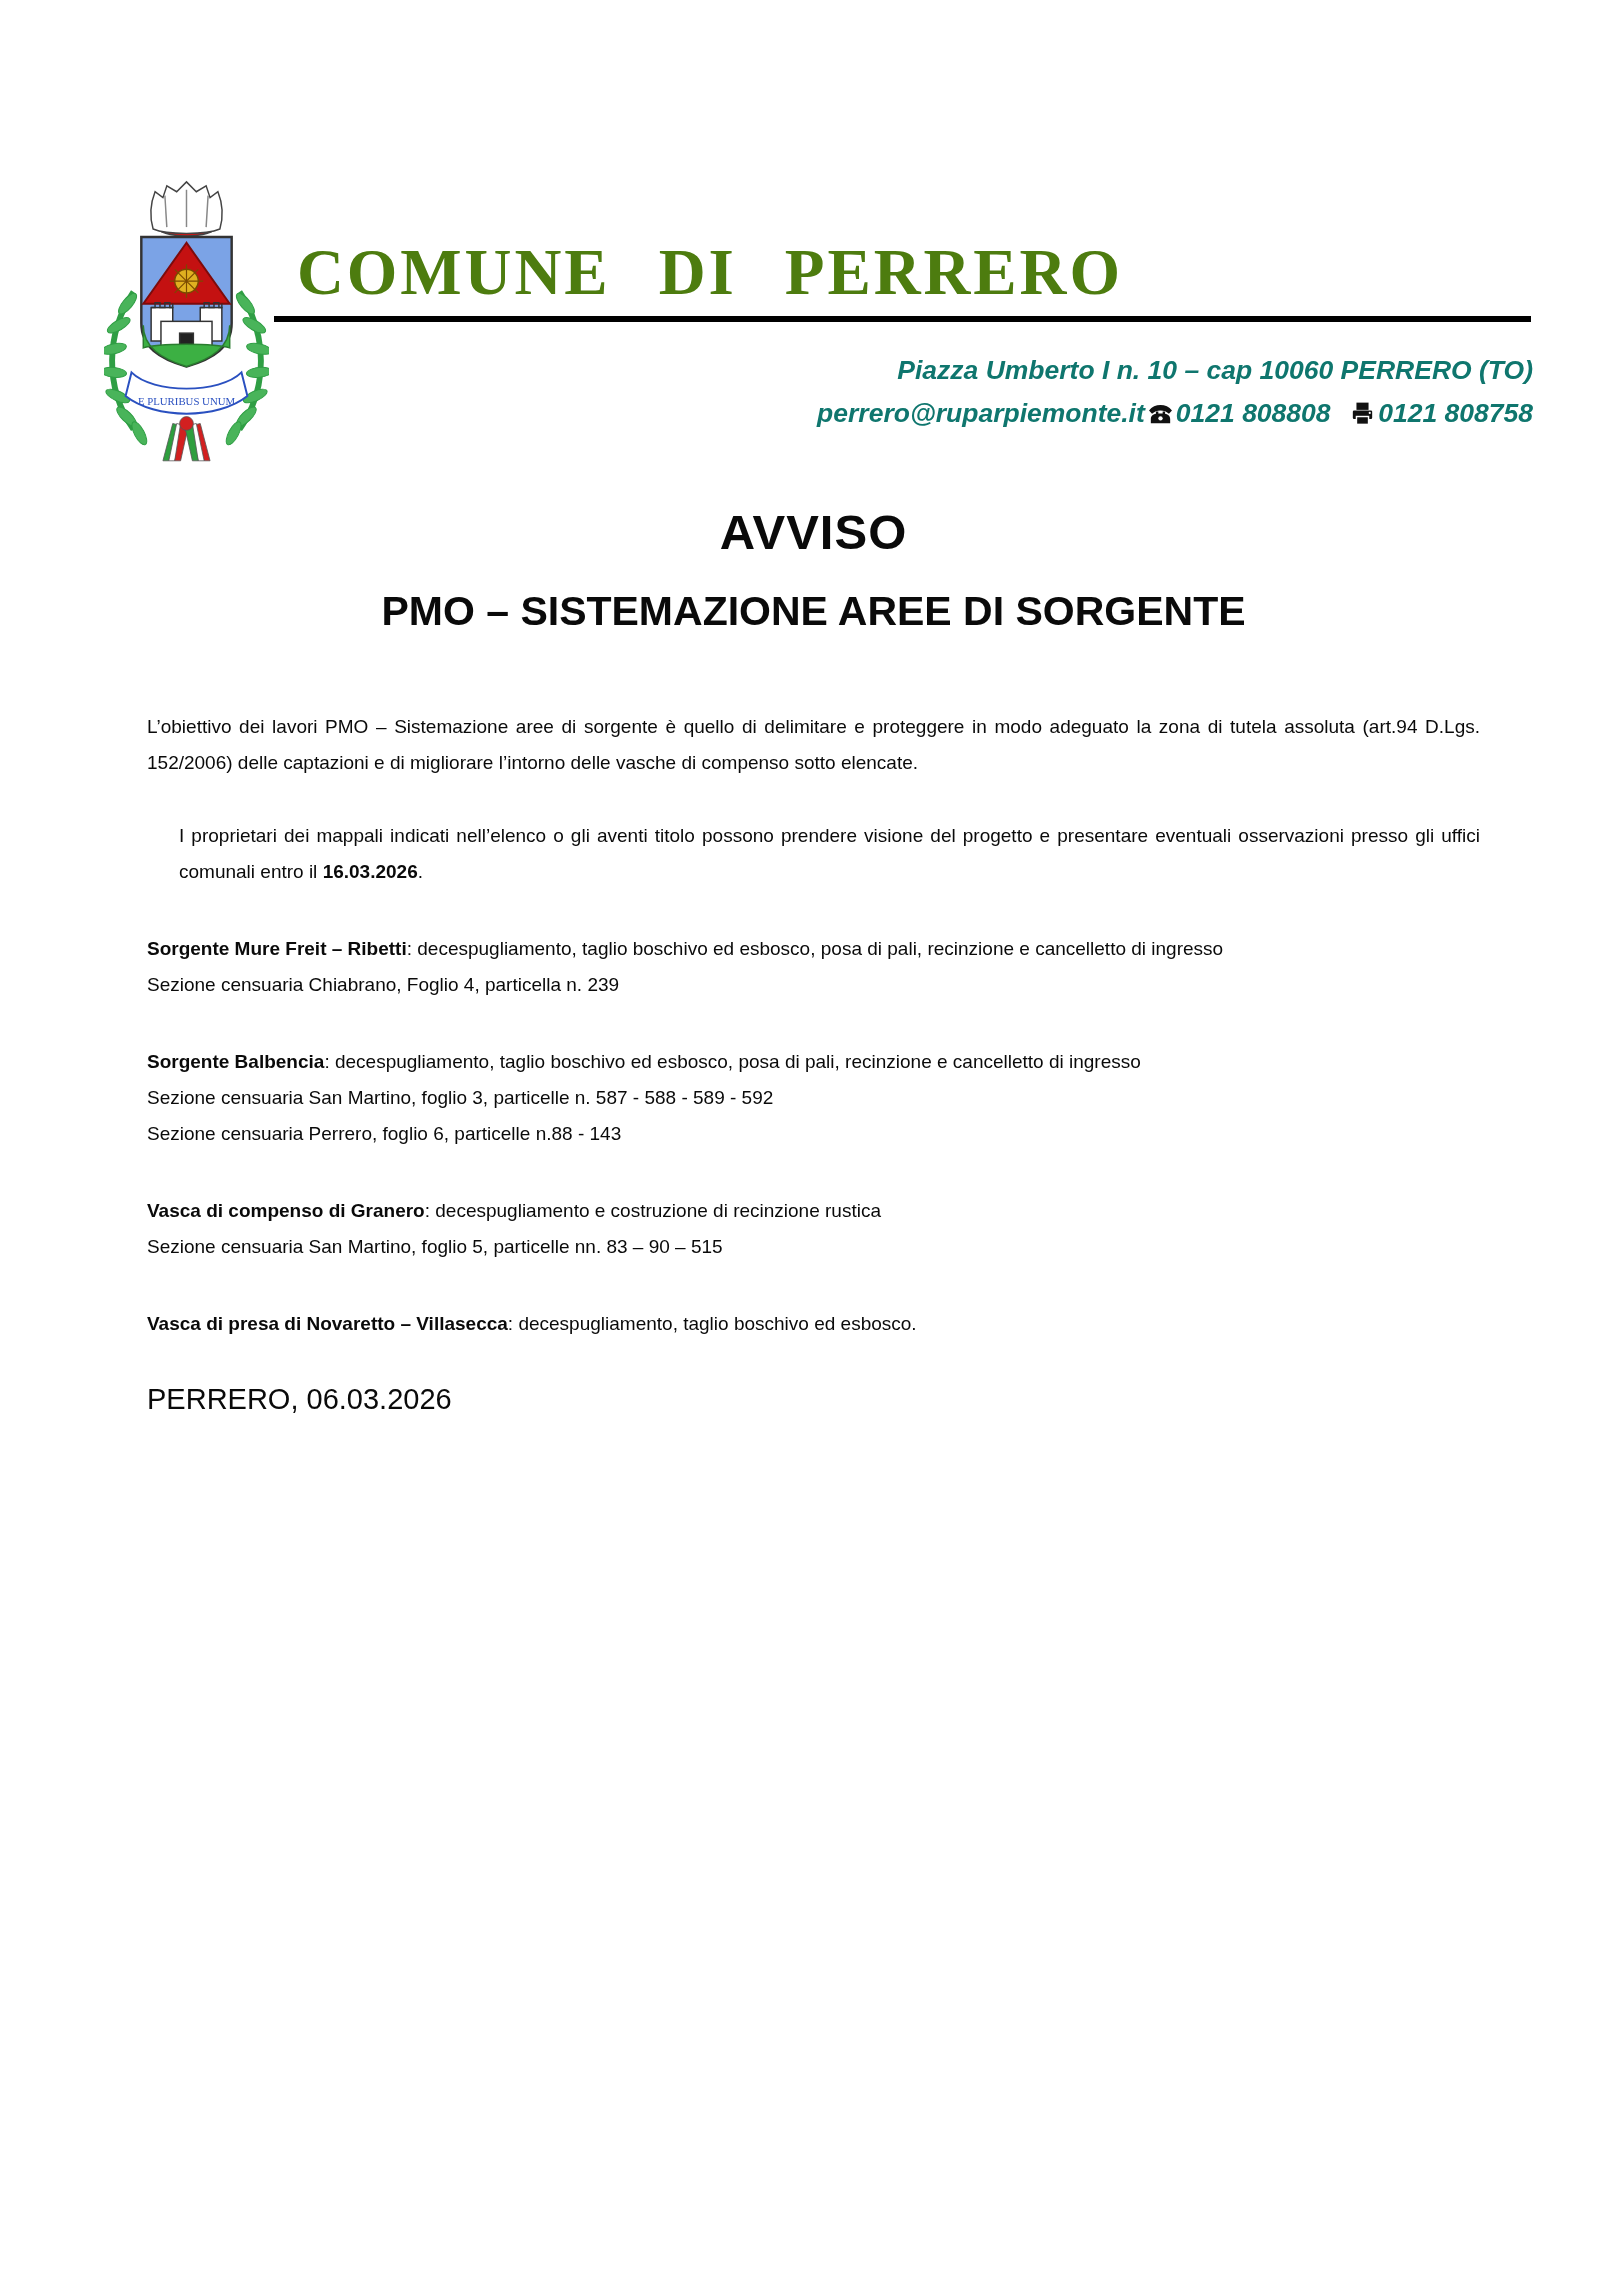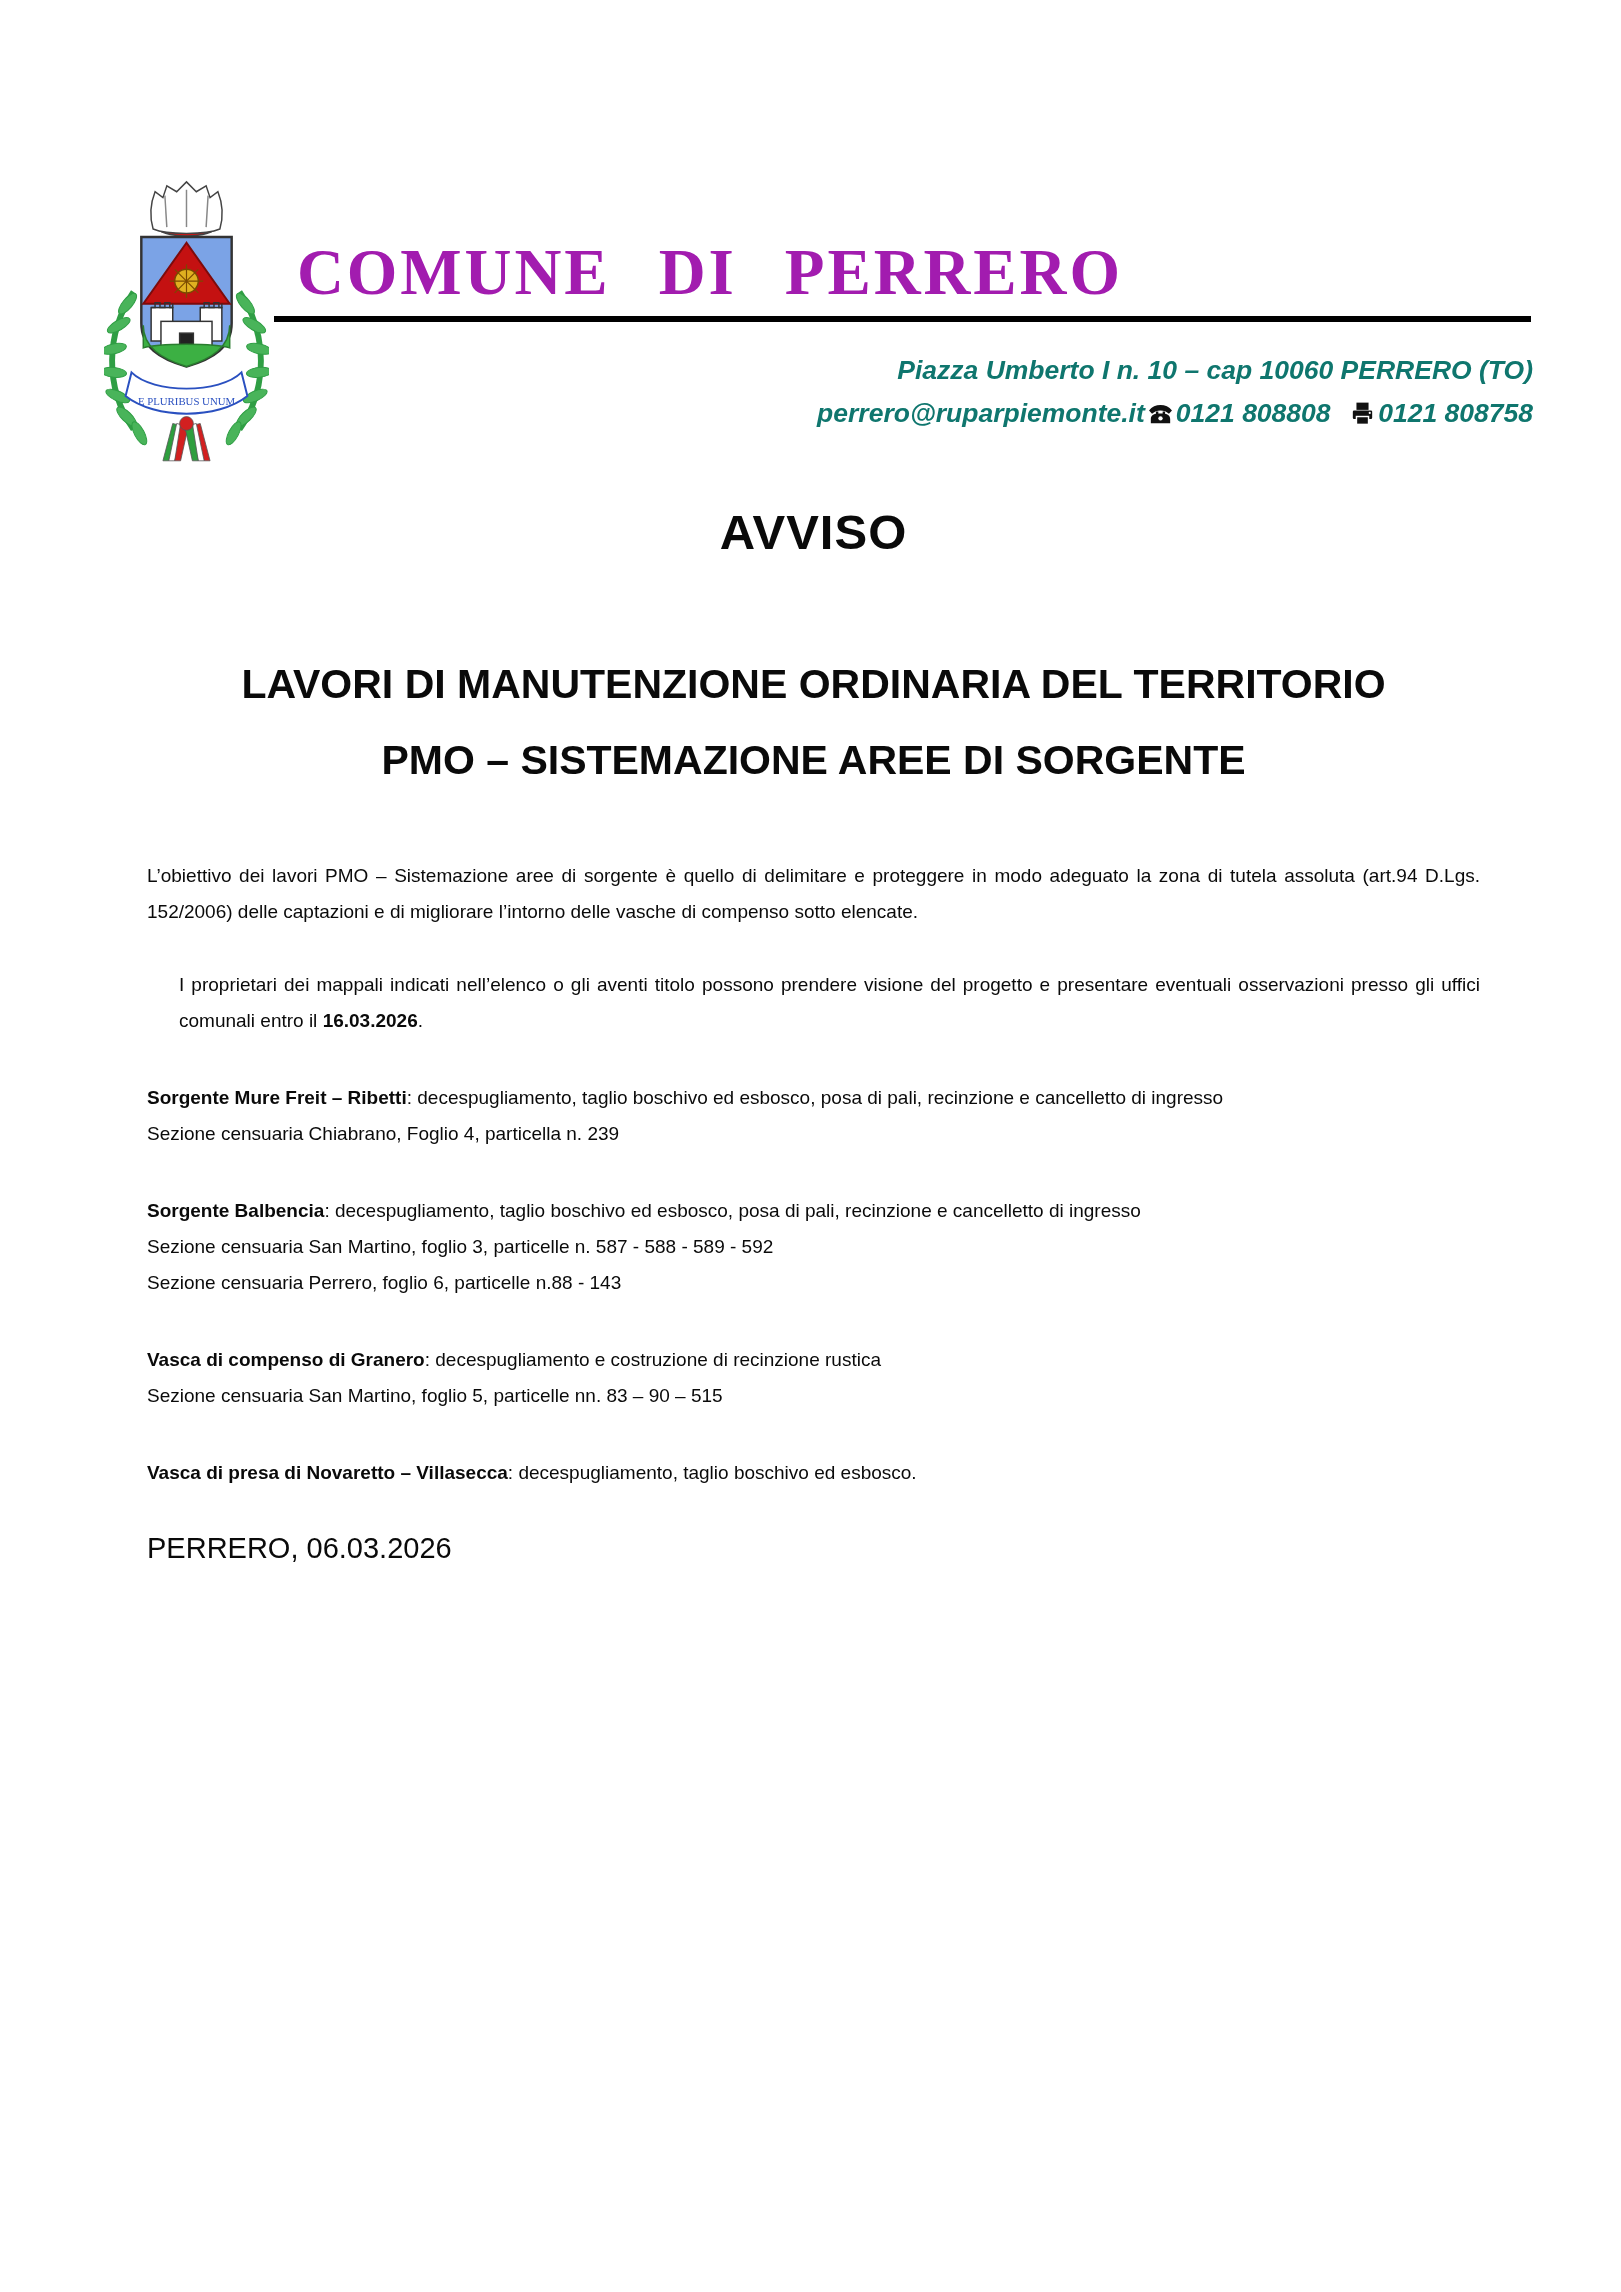--- a/index.html
+++ b/index.html
@@ -19,21 +19,21 @@
     width:165px; height:294px;
   }
   .muni-title {
     position:absolute; left:297px; top:235px;
     font-family:"Liberation Serif", serif;
     font-weight:bold;
     font-size:65px;
     letter-spacing:2.9px;
     word-spacing:29px;
     white-space:nowrap;
-    color:#a21caf;
+    color:#4d7c0f;
   }
   .title-rule {
     position:absolute; left:274px; top:316px;
     width:1257px; height:5.9px;
     background:#000;
   }
   .addr-block {
     position:absolute; right:88px; top:349px;
     text-align:right;
     font-style:italic;
@@ -192,21 +192,20 @@
           <rect x="7" y="14.5" width="10" height="6.5" fill="#111" stroke="#fff" stroke-width="1.2"></rect>
           <circle cx="18" cy="11.5" r="0.9" fill="#fff"></circle>
         </svg>
       </span>
       <span>0121 808758</span>
     </div>
   </div>
 
   <div class="content">
     <div class="avviso">AVVISO</div>
-    <div class="subtitle1">LAVORI DI MANUTENZIONE ORDINARIA DEL TERRITORIO</div>
     <div class="subtitle2">PMO – SISTEMAZIONE AREE DI SORGENTE</div>
 
     <p class="para p1">L’obiettivo dei lavori PMO – Sistemazione aree di sorgente è quello di delimitare e proteggere in modo adeguato la zona di tutela assoluta (art.94 D.Lgs. 152/2006) delle captazioni e di migliorare l’intorno delle vasche di compenso sotto elencate.</p>
 
     <p class="para p2"><span>I proprietari dei mappali indicati nell’elenco o gli aventi titolo possono prendere visione del progetto e presentare eventuali osservazioni presso gli uffici comunali entro il </span><span class="b">16.03.2026</span><span>.</span></p>
 
     <div class="para section">
       <div><span class="b">Sorgente Mure Freit – Ribetti</span><span>: decespugliamento, taglio boschivo ed esbosco, posa di pali, recinzione e cancelletto di ingresso</span></div>
       <div class="sez-line">Sezione censuaria Chiabrano, Foglio 4, particella n. 239</div>
     </div>

